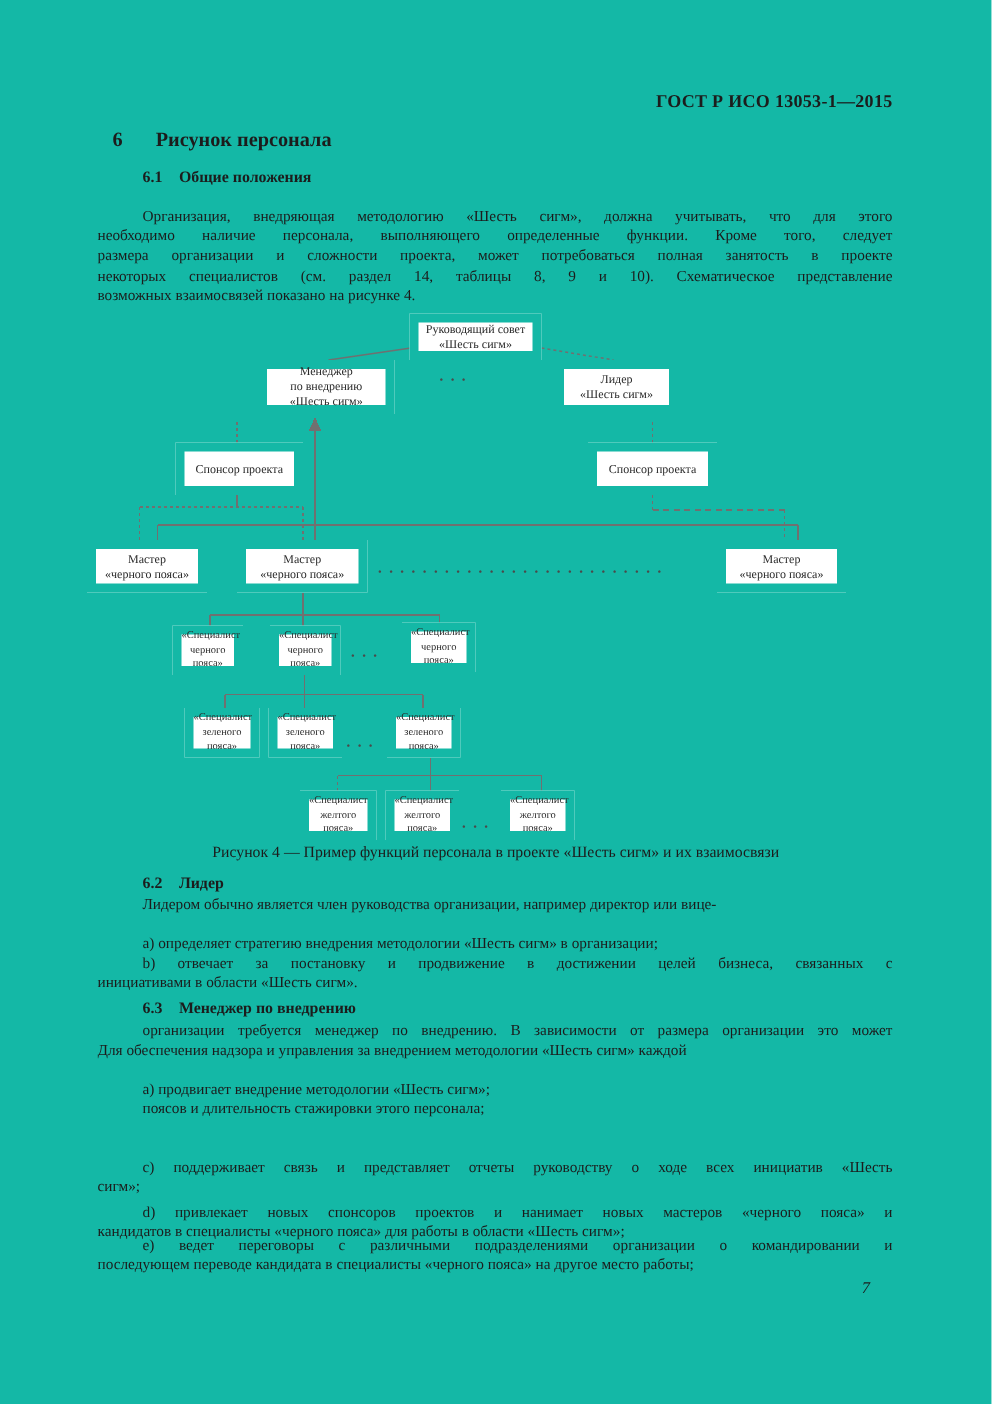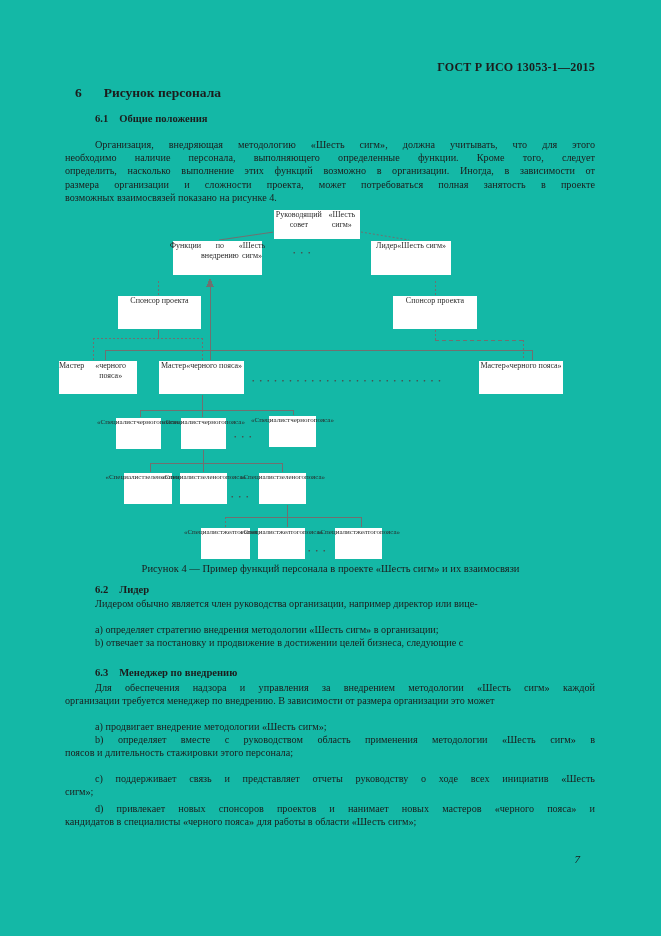--- a/index.html
+++ b/index.html
@@ -17,22 +17,22 @@
   .h-sub .num { display:inline-block; margin-right:11px; }
   
   .para { position:absolute; left:65px; width:530px; font-size:10.2px; }
   .para .ln { text-align:justify; text-align-last:justify; height:13.2px;
               line-height:13.2px; overflow:hidden; white-space:nowrap; }
   .para .ln:first-child { padding-left:30px; }
   .para .ln:last-child { text-align-last:left; }
   
   .figure { position:absolute; left:0; top:207px; width:661px; height:356px; }
   .figure svg { position:absolute; left:0; top:0; }
-  .bx { position:absolute; background:#fff; border:1px solid #14b8a6; color:#2a2a2a;
-        display:flex; flex-direction:row; justify-content:center; box-sizing:border-box; }
+  .bx { position:absolute; background:#fff; border:6px solid #14b8a6; color:#2a2a2a;
+        display:flex; flex-direction:column; justify-content:center; box-sizing:border-box; }
   .bx .ln { text-align:center; }
   .bx-lg .ln { font-size:8px; line-height:10px; }
   .bx-sm .ln { font-size:7px; line-height:9.5px; }
   .dots { position:absolute; color:#4a4a4a; font-size:7px; white-space:nowrap; }
   .dots-short { letter-spacing:5px; }
   .dots-long  { letter-spacing:5px; }
   .caption { position:absolute; left:0; top:563px; width:661px; text-align:center;
              font-size:10.5px; color:#1c1c1c; }
   .pageno { position:absolute; top:853px; left:65px; width:515px; text-align:right;
             font-size:11px; font-style:italic; }
@@ -48,22 +48,22 @@
     <span class="num">6</span><span>Рисунок персонала</span>
   </div>
 
   <div class="h-sub" style="top:113px">
     <span class="num">6.1</span><span>Общие положения</span>
   </div>
 
   <div class="para" style="top:138px">
       <div class="ln">Организация, внедряющая методологию «Шесть сигм», должна учитывать, что для этого</div>
       <div class="ln">необходимо наличие персонала, выполняющего определенные функции. Кроме того, следует</div>
-      <div class="ln">определить, насколько выполнение этих функций возможно в организации. Иногда, в зависимости от</div>
       <div class="ln">размера организации и сложности проекта, может потребоваться полная занятость в проекте</div>
+      <div class="ln">некоторых специалистов (см. раздел 14, таблицы 8, 9 и 10). Схематическое представление</div>
       <div class="ln">возможных взаимосвязей показано на рисунке 4.</div>
     </div>
 
   <div class="figure">
     <svg width="661" height="356" viewBox="0 0 661 356" shape-rendering="crispEdges">
       <g stroke="#707070" stroke-width="1" fill="none">
 
         <line x1="274" y1="25" x2="219" y2="33" shape-rendering="auto"></line>
 
         <line x1="361" y1="25" x2="409" y2="33" stroke-dasharray="2,2" shape-rendering="auto"></line>
@@ -102,21 +102,21 @@
         <line x1="361" y1="310" x2="361" y2="320"></line>
       </g>
       <polygon points="210,71 206,80 214,80" fill="#707070"></polygon>
     </svg>
 
     <div class="bx bx-lg" style="left:273px; top:2px;  width:88px; height:31px;">
         <div class="ln">Руководящий совет</div>
         <div class="ln">«Шесть сигм»</div>
       </div>
     <div class="bx bx-lg" style="left:172px; top:33px; width:91px; height:36px;">
-        <div class="ln">Функции</div>
+        <div class="ln">Менеджер</div>
         <div class="ln">по внедрению</div>
         <div class="ln">«Шесть сигм»</div>
       </div>
     <div class="bx bx-lg" style="left:370px; top:33px; width:82px; height:36px;">
         <div class="ln">Лидер</div>
         <div class="ln">«Шесть сигм»</div>
       </div>
 
     <div class="bx bx-lg" style="left:117px; top:88px; width:85px; height:35px;">
         <div class="ln">Спонсор проекта</div>
@@ -198,41 +198,45 @@
   <div class="h-sub" style="top:584px">
     <span class="num">6.2</span><span>Лидер</span>
   </div>
   <div class="para" style="top:597px">
       <div class="ln">Лидером обычно является член руководства организации, например директор или вице-</div>
     </div>
   <div class="para" style="top:623px">
       <div class="ln">a)  определяет стратегию внедрения методологии «Шесть сигм» в организации;</div>
     </div>
   <div class="para" style="top:636px">
-      <div class="ln">b)  отвечает за постановку и продвижение в достижении целей бизнеса, следующие с</div>
+      <div class="ln">b)  отвечает за постановку и продвижение в достижении целей бизнеса, связанных с</div>
+      <div class="ln">инициативами в области «Шесть сигм».</div>
     </div>
 
   <div class="h-sub" style="top:667px">
     <span class="num">6.3</span><span>Менеджер по внедрению</span>
   </div>
   <div class="para" style="top:681px">
+      <div class="ln">организации требуется менеджер по внедрению. В зависимости от размера организации это может</div>
       <div class="ln">Для обеспечения надзора и управления за внедрением методологии «Шесть сигм» каждой</div>
-      <div class="ln">организации требуется менеджер по внедрению. В зависимости от размера организации это может</div>
     </div>
   <div class="para" style="top:720px">
       <div class="ln">a)  продвигает внедрение методологии «Шесть сигм»;</div>
     </div>
   <div class="para" style="top:733px">
-      <div class="ln">b)  определяет вместе с руководством область применения методологии «Шесть сигм» в</div>
       <div class="ln">поясов и длительность стажировки этого персонала;</div>
     </div>
   <div class="para" style="top:772px">
       <div class="ln">c)  поддерживает связь и представляет отчеты руководству о ходе всех инициатив «Шесть</div>
       <div class="ln">сигм»;</div>
     </div>
   <div class="para" style="top:802px">
       <div class="ln">d)  привлекает новых спонсоров проектов и нанимает новых мастеров «черного пояса» и</div>
       <div class="ln">кандидатов в специалисты «черного пояса» для работы в области «Шесть сигм»;</div>
     </div>
+  <div class="para" style="top:824px">
+      <div class="ln">e)  ведет переговоры с различными подразделениями организации о командировании и</div>
+      <div class="ln">последующем переводе кандидата в специалисты «черного пояса» на другое место работы;</div>
+    </div>
 
   <div class="pageno">7</div>
 
 </div>
 
 </body></html>

